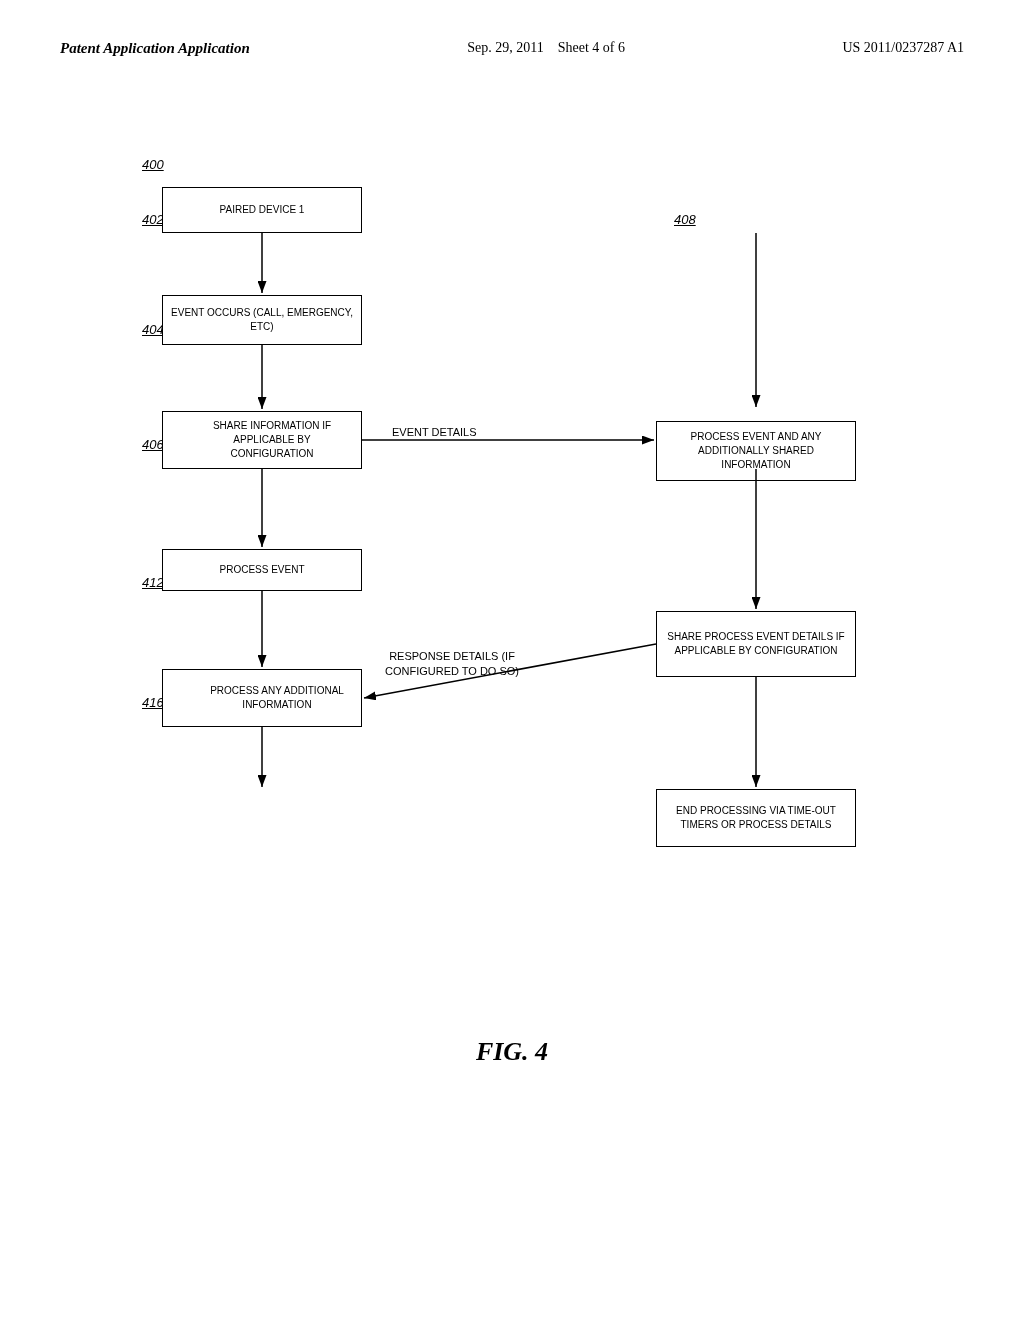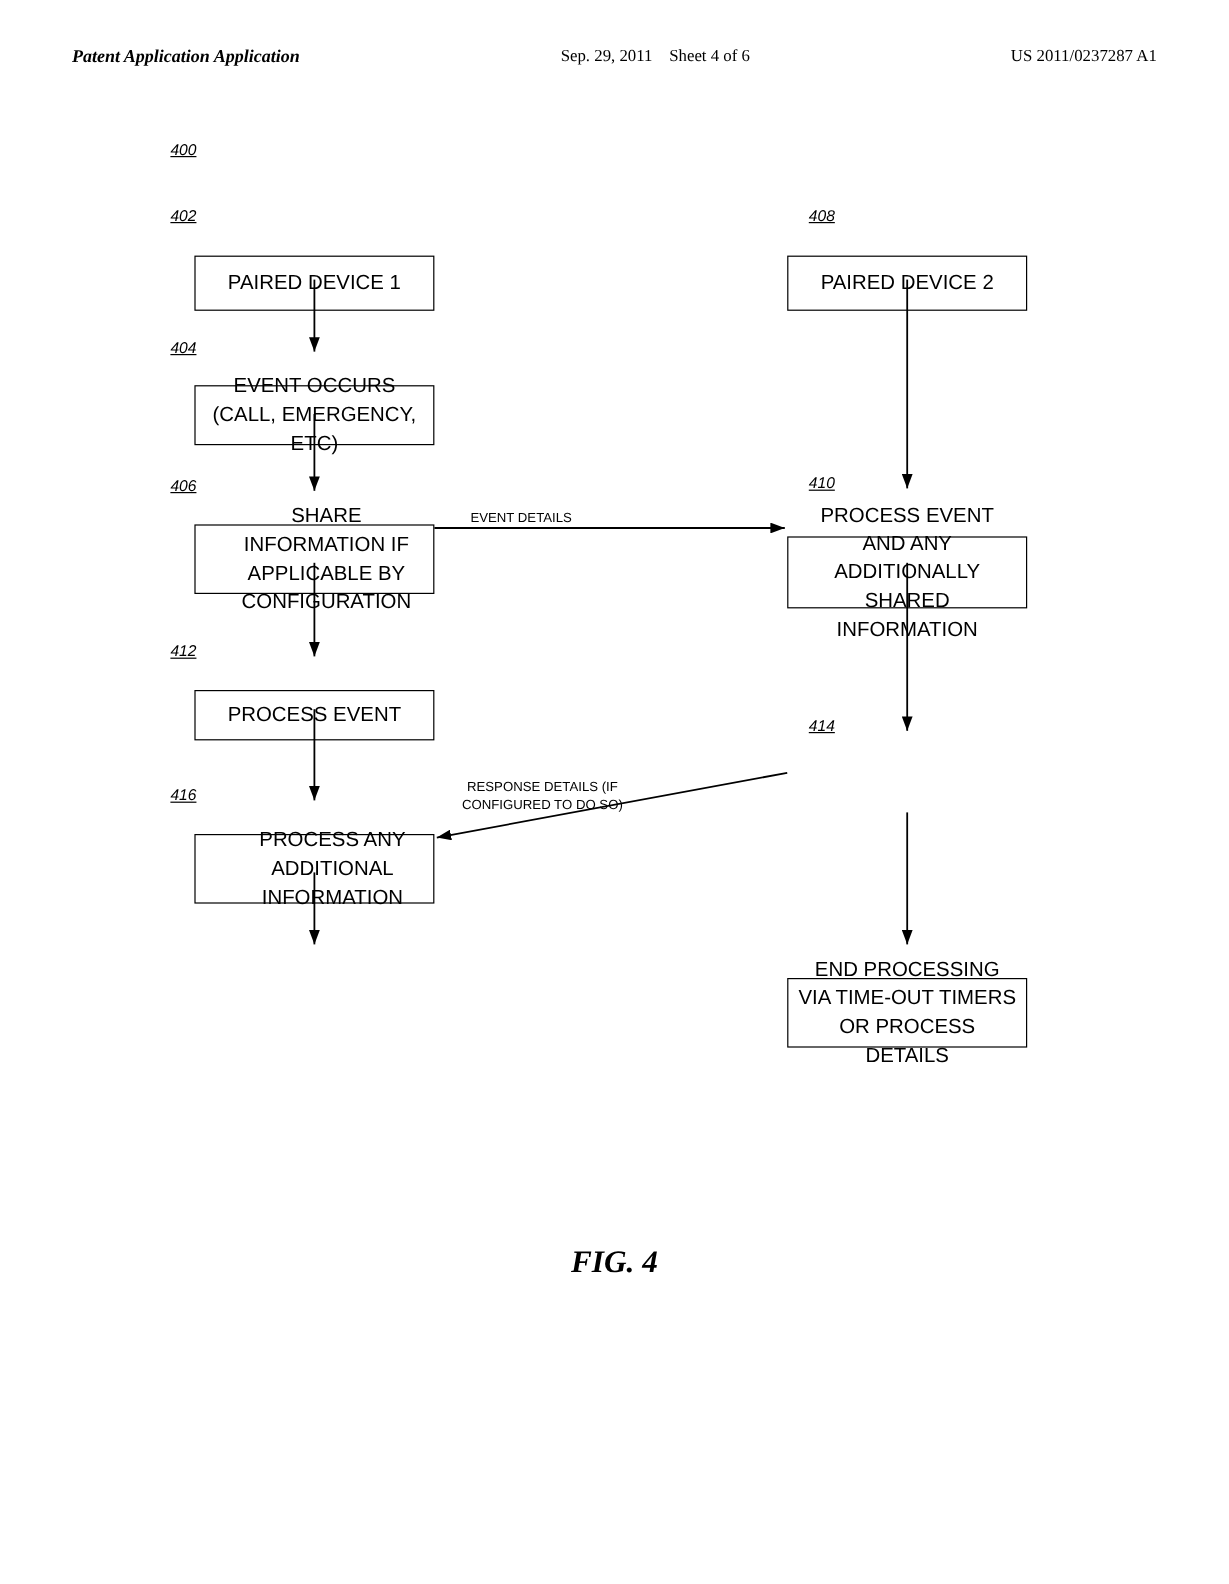--- a/index.html
+++ b/index.html
@@ -60,35 +60,35 @@
 
     
     .box {
       position: absolute;
       border: 1.5px solid #000;
       background: #fff;
       display: flex;
       align-items: center;
       justify-content: center;
       text-align: center;
-      font-size: 17px;
+      font-size: 10px;
       font-family: Arial, sans-serif;
       font-weight: normal;
       line-height: 1.4;
       padding: 6px 8px;
-      margin-top: 26px;
     }
 
     
     .ref-label {
       position: absolute;
       font-size: 13px;
       font-family: Arial, sans-serif;
       font-style: italic;
       text-decoration: underline;
+      margin-top: 40px;
     }
 
     
     .arrows-svg {
       position: absolute;
       top: 0;
       left: 0;
       width: 100%;
       height: 100%;
       pointer-events: none;
@@ -146,32 +146,35 @@
 
     <div class="ref-label" style="left:60px; top:538px;">416</div>
     <div class="box" style="left:80px; top:552px; width:200px; height:58px;padding-left:38px;">
       <span>PROCESS ANY
 ADDITIONAL
 INFORMATION</span>
     </div>
 
 
     <div class="ref-label" style="left:592px; top:55px;">408</div>
-    <div class="box" style="left:574px; top:70px; width:200px; height:46px;">
-      <span>PAIRED DEVICE 2</span>
-    </div>
 
     <div class="ref-label" style="left:592px; top:278px;">410</div>
     <div class="box" style="left:574px; top:304px; width:200px; height:60px;">
       <span>PROCESS EVENT AND
 ANY ADDITIONALLY
 SHARED INFORMATION</span>
     </div>
 
     <div class="ref-label" style="left:592px; top:480px;">414</div>
+    <div class="box" style="left:574px; top:494px; width:200px; height:66px;">
+      <span>SHARE PROCESS
+EVENT DETAILS IF
+APPLICABLE BY
+CONFIGURATION</span>
+    </div>
 
     <div class="box" style="left:574px; top:672px; width:200px; height:58px;">
       <span>END PROCESSING VIA
 TIME-OUT TIMERS OR
 PROCESS DETAILS</span>
     </div>
 
     <div class="mid-label" style="left:310px; top:308px;">EVENT DETAILS</div>
 
     <div class="mid-label" style="left:290px; top:532px; width:160px;">RESPONSE DETAILS

